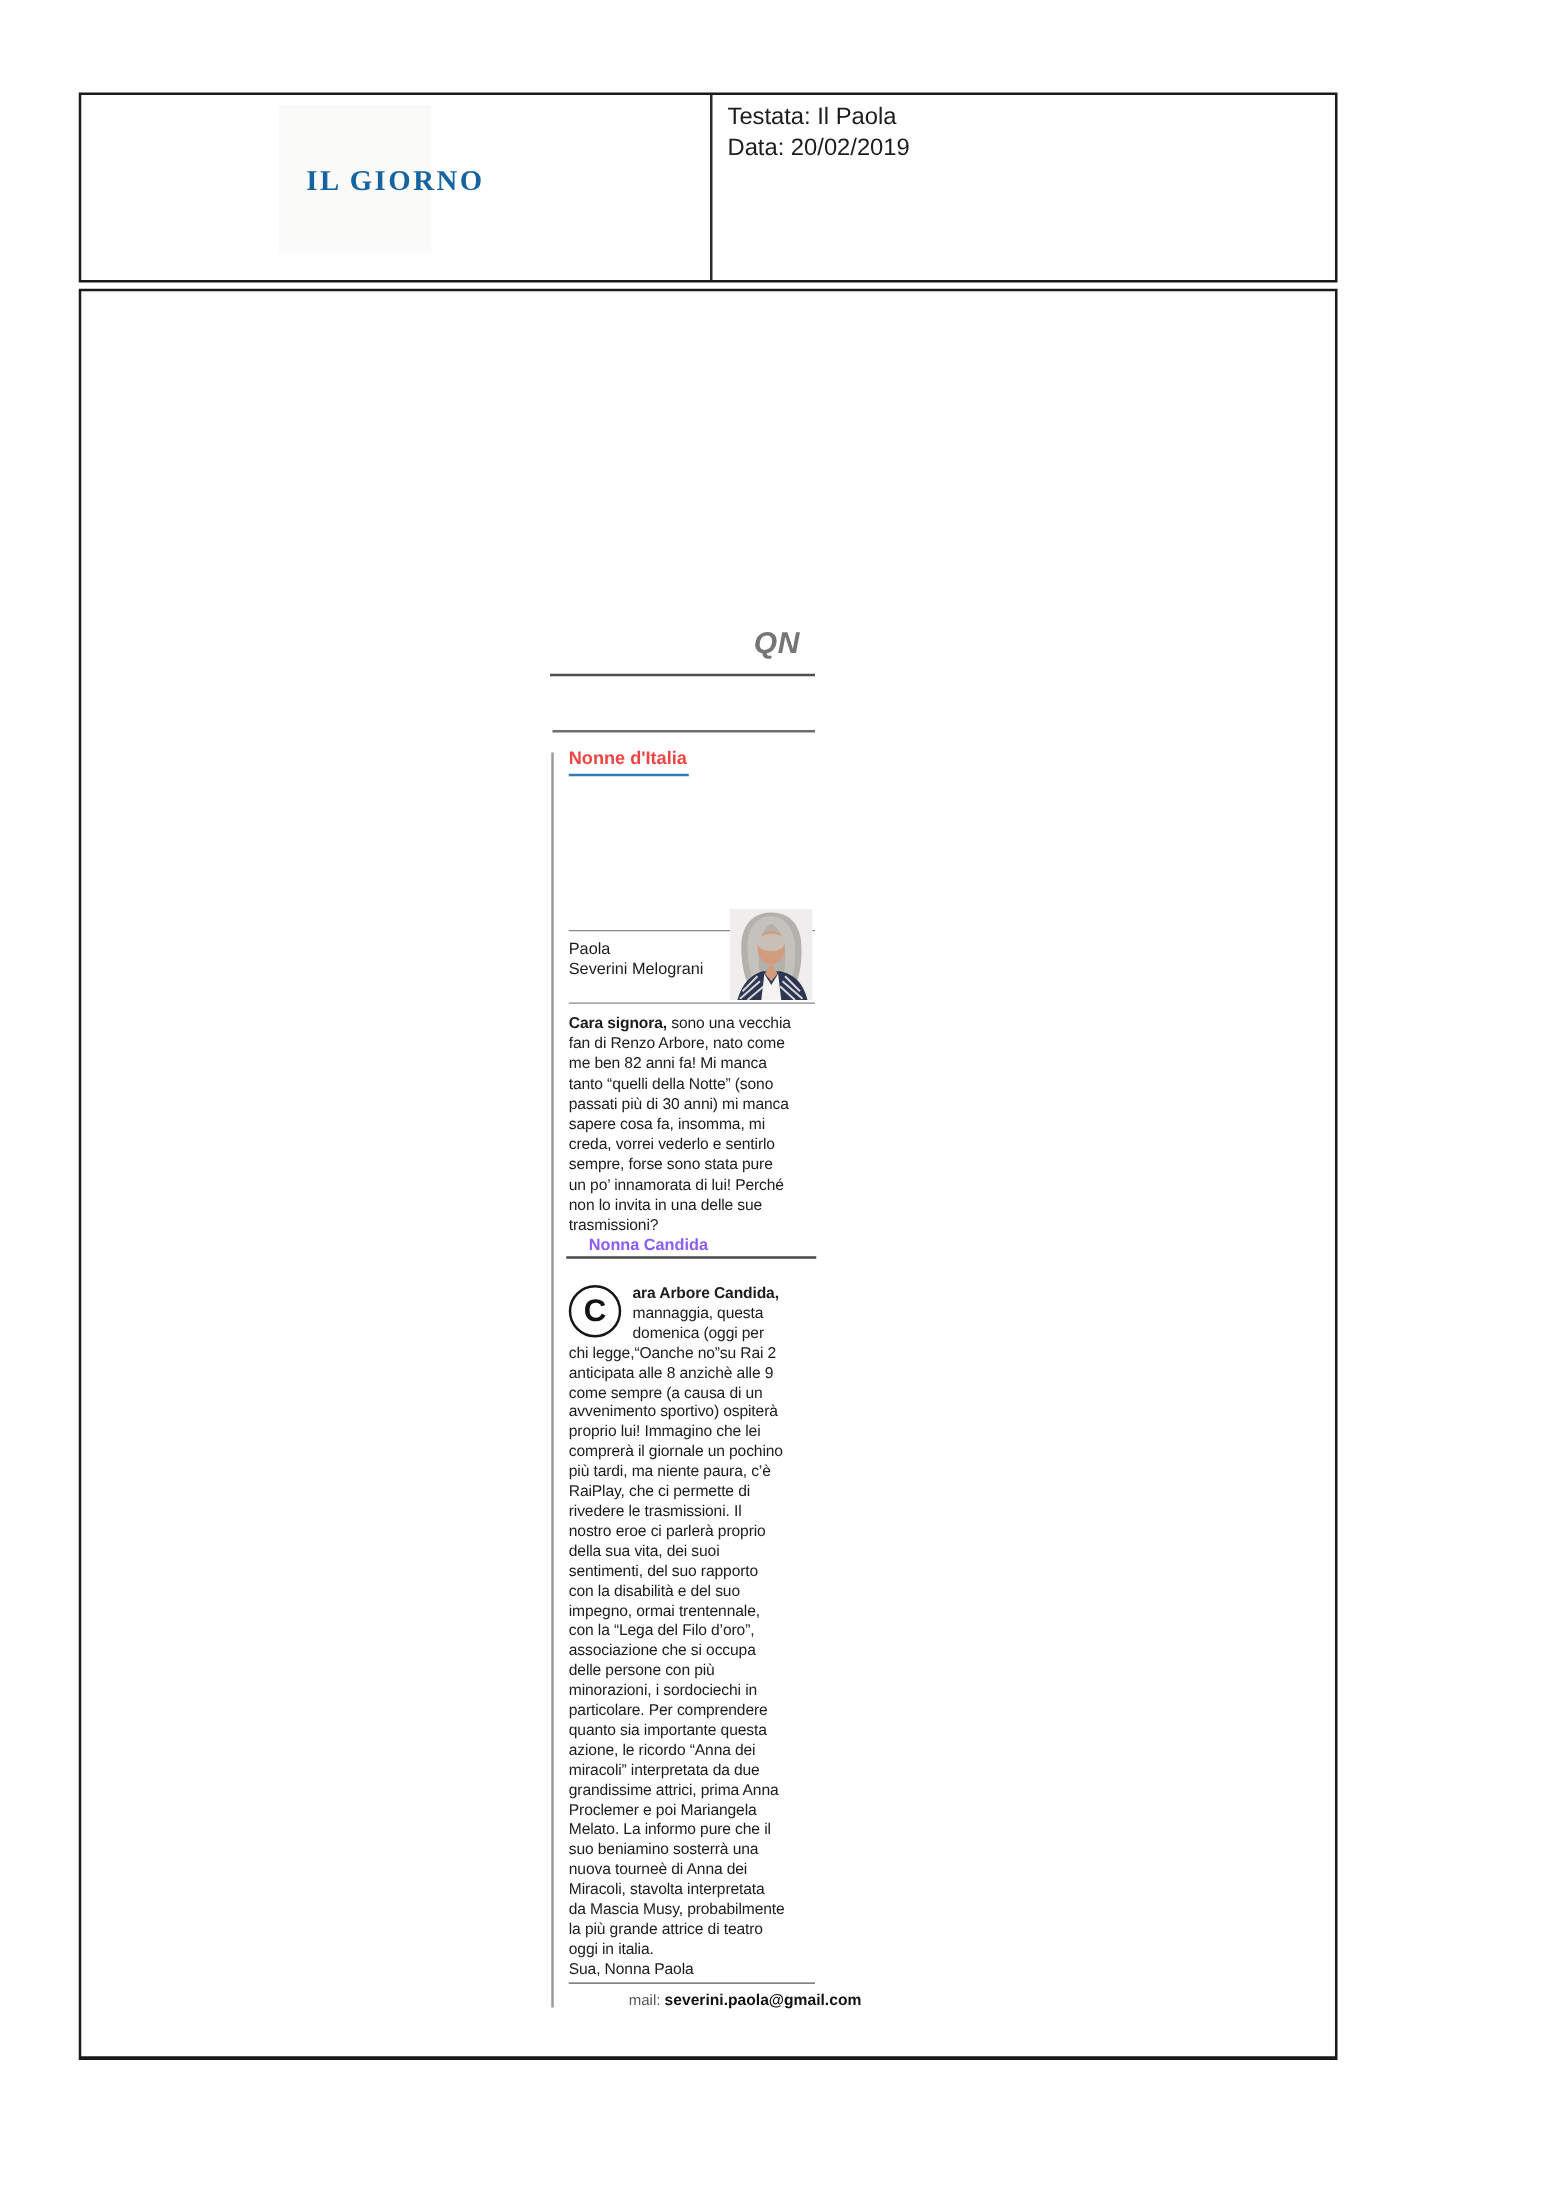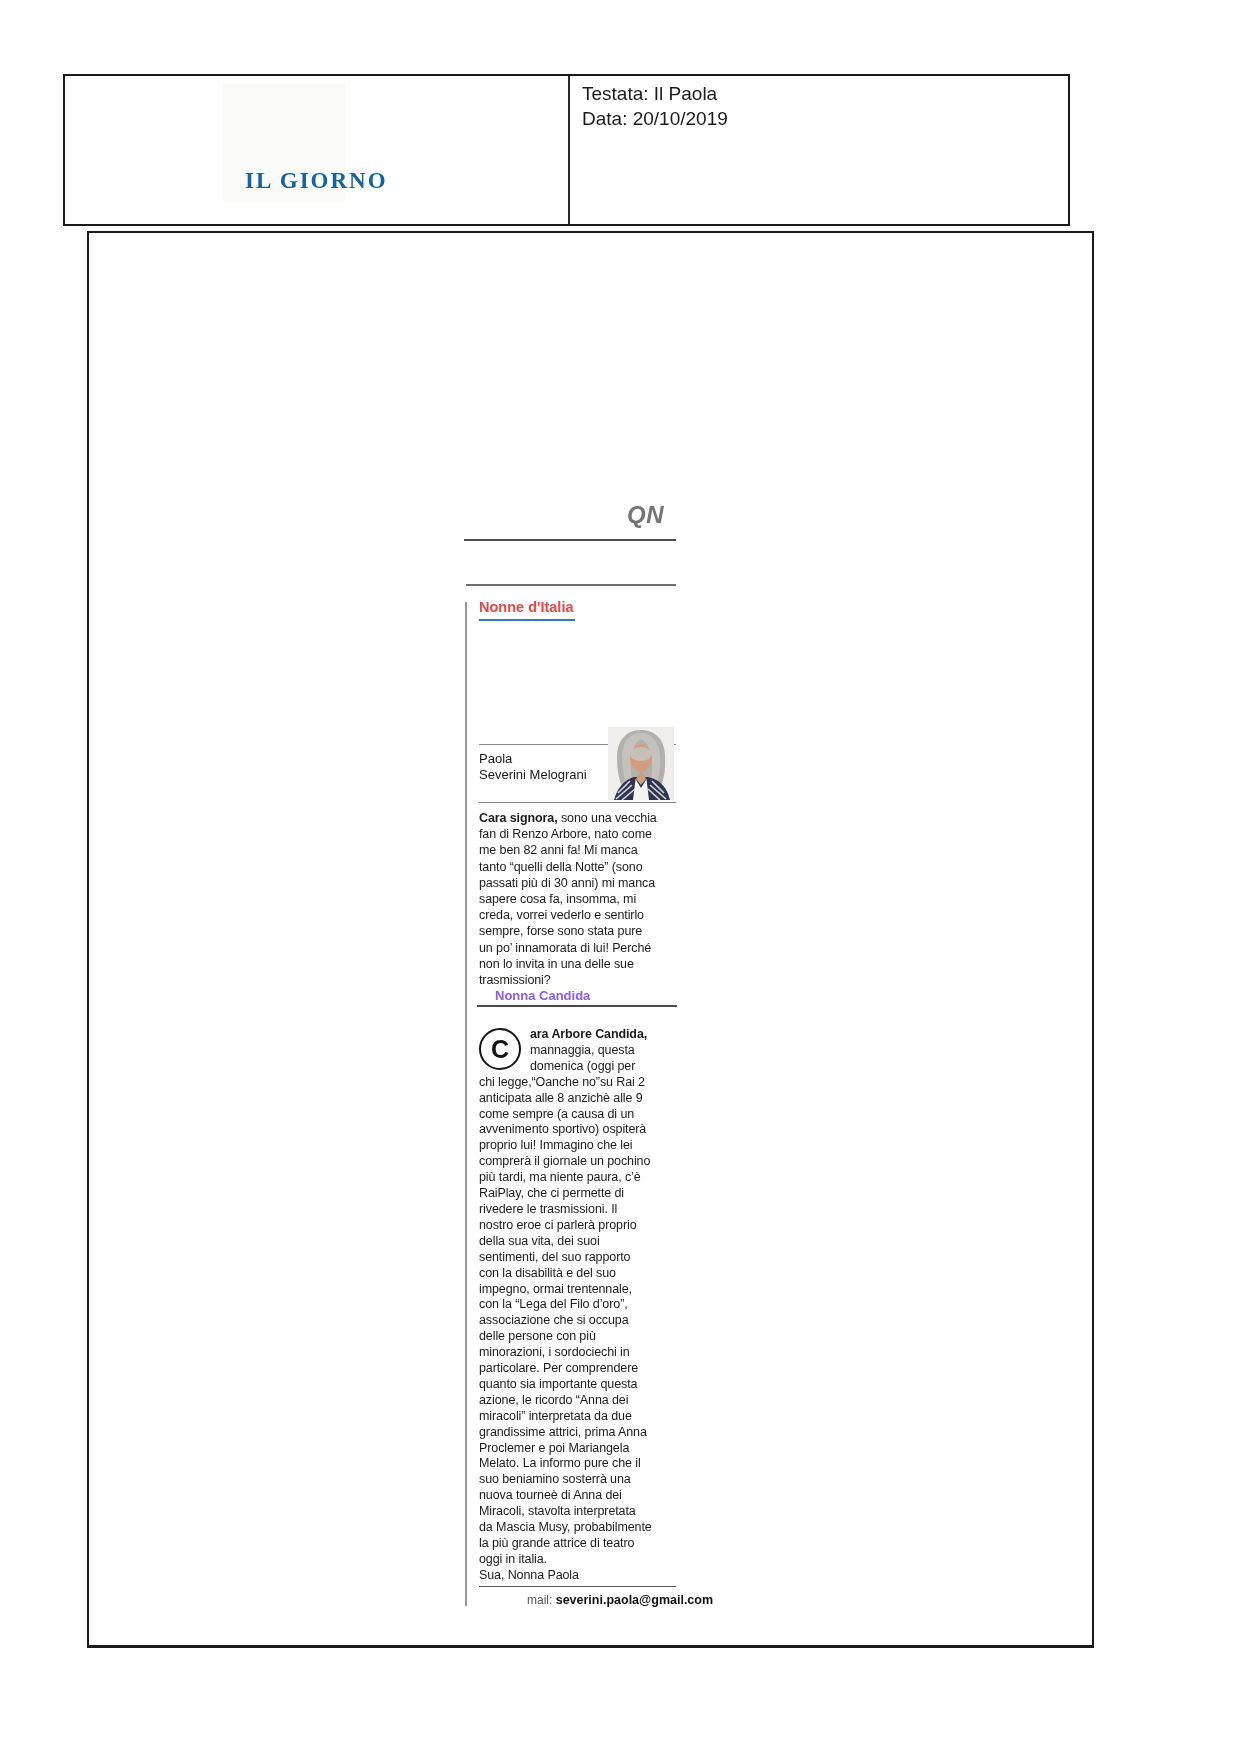--- a/index.html
+++ b/index.html
@@ -24,39 +24,37 @@
     width:122px; height:118px;
     background:#fafaf9;
   }
   .paper-logo {
     position:absolute; left:180px; top:56px;
     font-family:"Liberation Serif", serif;
     font-weight:bold;
     font-size:23px;
     letter-spacing:2px;
     color:#15639f;
-    margin-top:36px;
   }
   .header-divider {
     position:absolute; left:503px; top:0; bottom:0;
     width:2px; background:#2a2a2a;
   }
   .header-meta {
     position:absolute; left:517px; top:5px;
     font-size:19px; line-height:25px; color:#1c1c1c;
   }
 
   
   .content-box {
     position:absolute; left:63px; top:231px;
     width:1007px; height:1417px;
     border:2px solid #1a1a1a;
     border-bottom-width:3px;
     background:#ffffff;
-    margin-left:24px;
   }
 
   .qn-logo {
     position:absolute; left:538px; top:268px;
     font-size:24px; font-weight:bold; font-style:italic;
     letter-spacing:0.5px; color:#757575;
   }
   .rule { position:absolute; background:#6b6b6b; }
   .rule-a { left:375px; top:306px; width:212px; height:2px; background:#4f4f4f; }
   .rule-b { left:377px; top:351px; width:210px; height:2px; background:#6e6e6e; }
@@ -118,21 +116,21 @@
 <body>
 
 <div class="page">
 
   <div class="header-box">
     <div class="logo-scan-bg"></div>
     <div class="paper-logo">IL GIORNO</div>
     <div class="header-divider"></div>
     <div class="header-meta">
       <div>Testata: Il Paola</div>
-      <div>Data: 20/10/2019</div>
+      <div>Data: 20/02/2019</div>
     </div>
   </div>
 
   <div class="content-box">
     <div class="qn-logo">QN</div>
     <div class="rule rule-a"></div>
     <div class="rule rule-b"></div>
     <div class="rule v-rule"></div>
 
     <div class="category">Nonne d'Italia</div>

